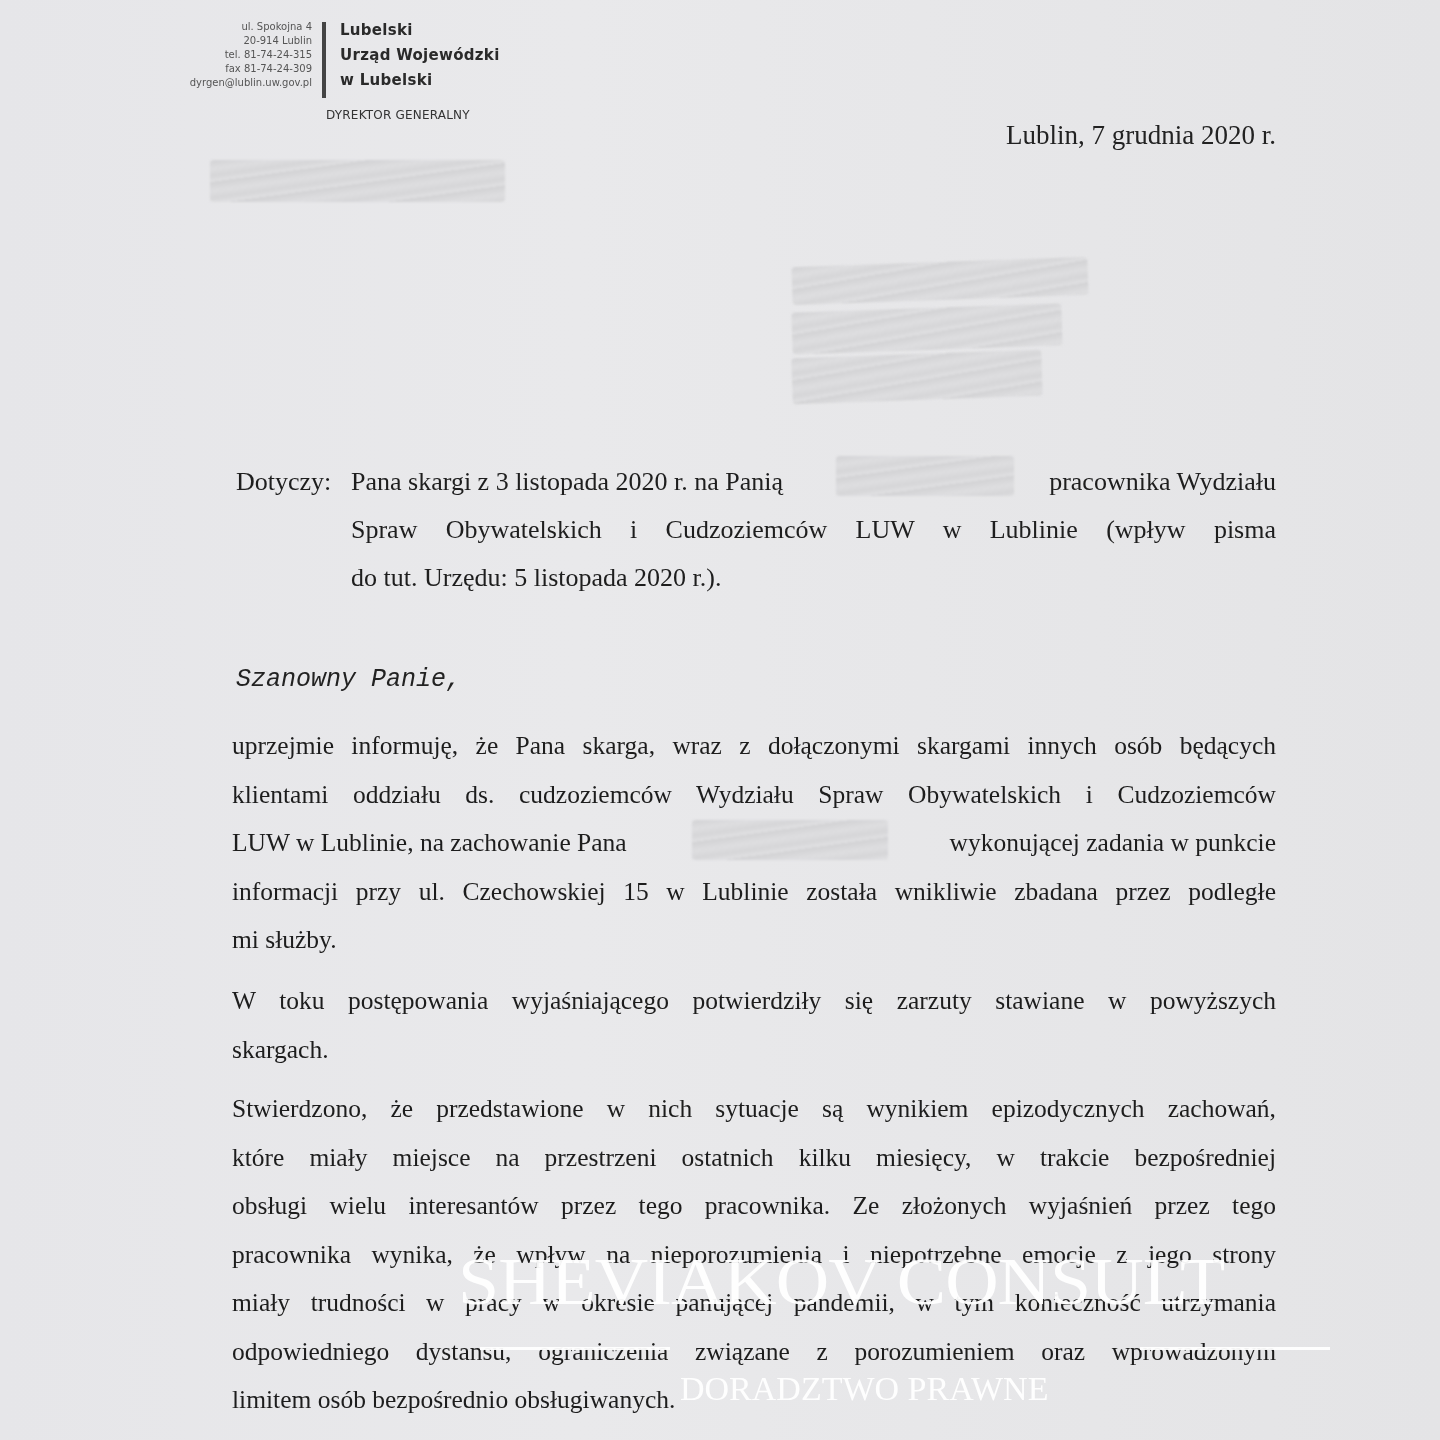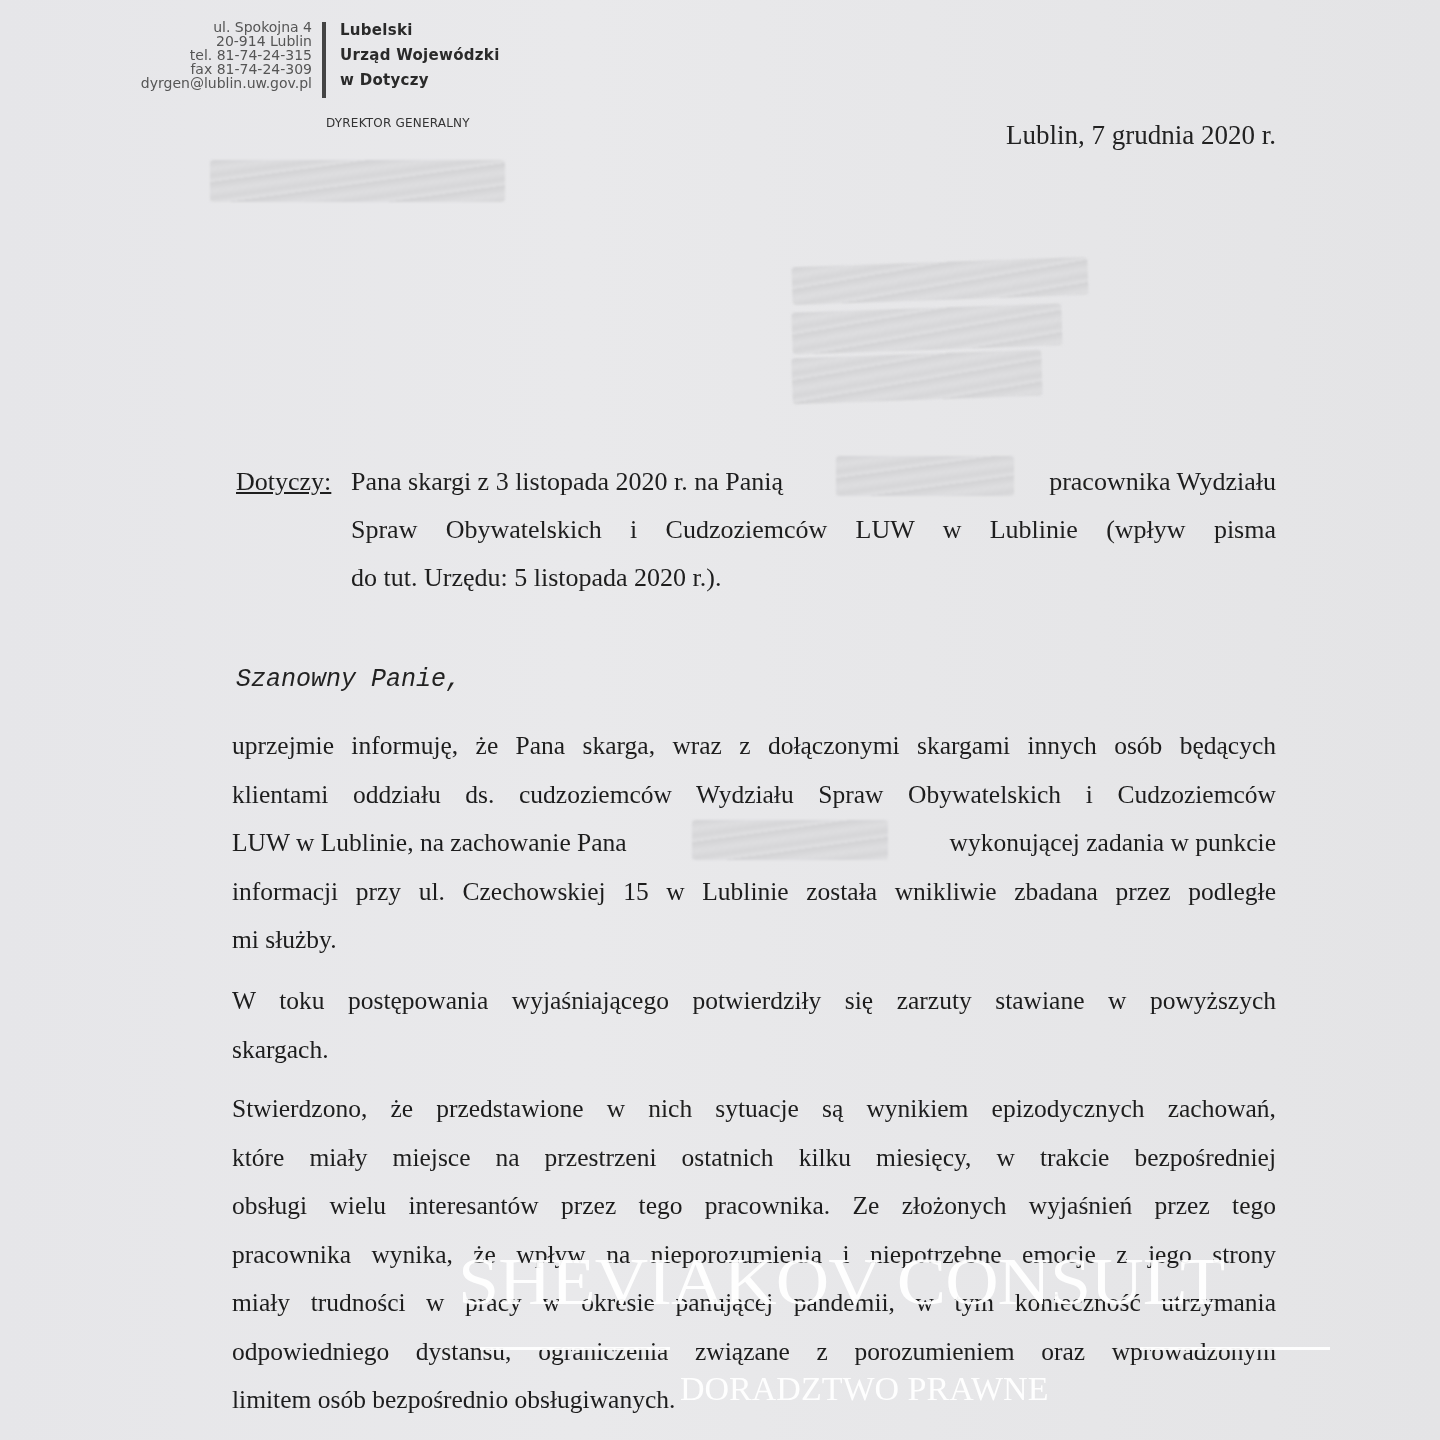--- a/index.html
+++ b/index.html
@@ -6,47 +6,47 @@
   body {
     width:1440px; height:1440px; overflow:hidden; position:relative;
     background: linear-gradient(90deg, #e6e6e9 0%, #e9e9eb 40%, #e4e4e6 100%);
     font-family: "Liberation Serif", serif; color:#1a1a1a;
   }
   .page { position:absolute; inset:0; }
 
   
   .lh-address {
     position:absolute; left:110px; top:20px; width:202px; text-align:right;
-    font-family:"DejaVu Sans", sans-serif; font-size:14px; line-height:14px; color:#555;
+    font-family:"DejaVu Sans", sans-serif; font-size:10px; line-height:14px; color:#555;
   }
   .lh-bar { position:absolute; left:322px; top:22px; width:4px; height:76px; background:#444; }
   .lh-org {
     position:absolute; left:340px; top:18px;
     font-family:"DejaVu Sans", sans-serif; font-weight:bold; font-size:15px; line-height:25px; color:#2a2a2a;
     letter-spacing:0.3px;
   }
   .lh-role {
-    position:absolute; left:326px; top:116px;
+    position:absolute; left:326px; top:108px;
     font-family:"DejaVu Sans", sans-serif; font-size:12px; color:#333; letter-spacing:0.2px;
   }
 
   .date {
     position:absolute; right:164px; top:120px; font-size:27px; color:#222;text-align:center;
   }
 
   
   .redact {
     position:absolute; border-radius:4px;
     background: repeating-linear-gradient(172deg, #d2d2d4 0px, #dedee0 9px, #d6d6d8 16px, #e1e1e3 22px);
     filter: blur(1.2px);
   }
 
   
   .subject { position:absolute; left:236px; top:458px; width:1040px; font-size:26px; line-height:48px; color:#1e1e1e; }
-  .subj-label { text-decoration:underline; }
+  .subj-label { }
   .subj-row { position:relative; height:48px; white-space:nowrap; }
   .subj-indent { position:absolute; left:115px; right:0; }
   .justify { text-align:justify; text-align-last:justify; display:block; }
 
   .greeting { position:absolute; left:236px; top:665px; font-size:25px; font-style:italic; color:#222;font-family:Liberation Mono, monospace; }
 
   .body-text { position:absolute; left:232px; width:1044px; font-size:25.5px; line-height:48.5px; color:#1d1d1d; }
   .line { display:block; white-space:nowrap; height:48.5px; }
   .j { text-align:justify; text-align-last:justify; }
 
@@ -72,21 +72,21 @@
     <div>ul. Spokojna 4</div>
     <div>20-914 Lublin</div>
     <div>tel. 81-74-24-315</div>
     <div>fax 81-74-24-309</div>
     <div>dyrgen@lublin.uw.gov.pl</div>
   </div>
   <div class="lh-bar"></div>
   <div class="lh-org">
     <div>Lubelski</div>
     <div>Urząd Wojewódzki</div>
-    <div>w Dotyczy</div>
+    <div>w Lubelski</div>
   </div>
   <div class="lh-role">DYREKTOR GENERALNY</div>
 
   <div class="date">Lublin, 7 grudnia 2020 r.</div>
 
   <div class="redact" style="left:210px; top:160px; width:295px; height:42px;"></div>
   <div class="redact" style="left:792px; top:262px; width:296px; height:38px; transform:rotate(-2deg);"></div>
   <div class="redact" style="left:792px; top:308px; width:270px; height:42px; transform:rotate(-2deg);"></div>
   <div class="redact" style="left:792px; top:354px; width:250px; height:46px; transform:rotate(-2deg);"></div>
 

